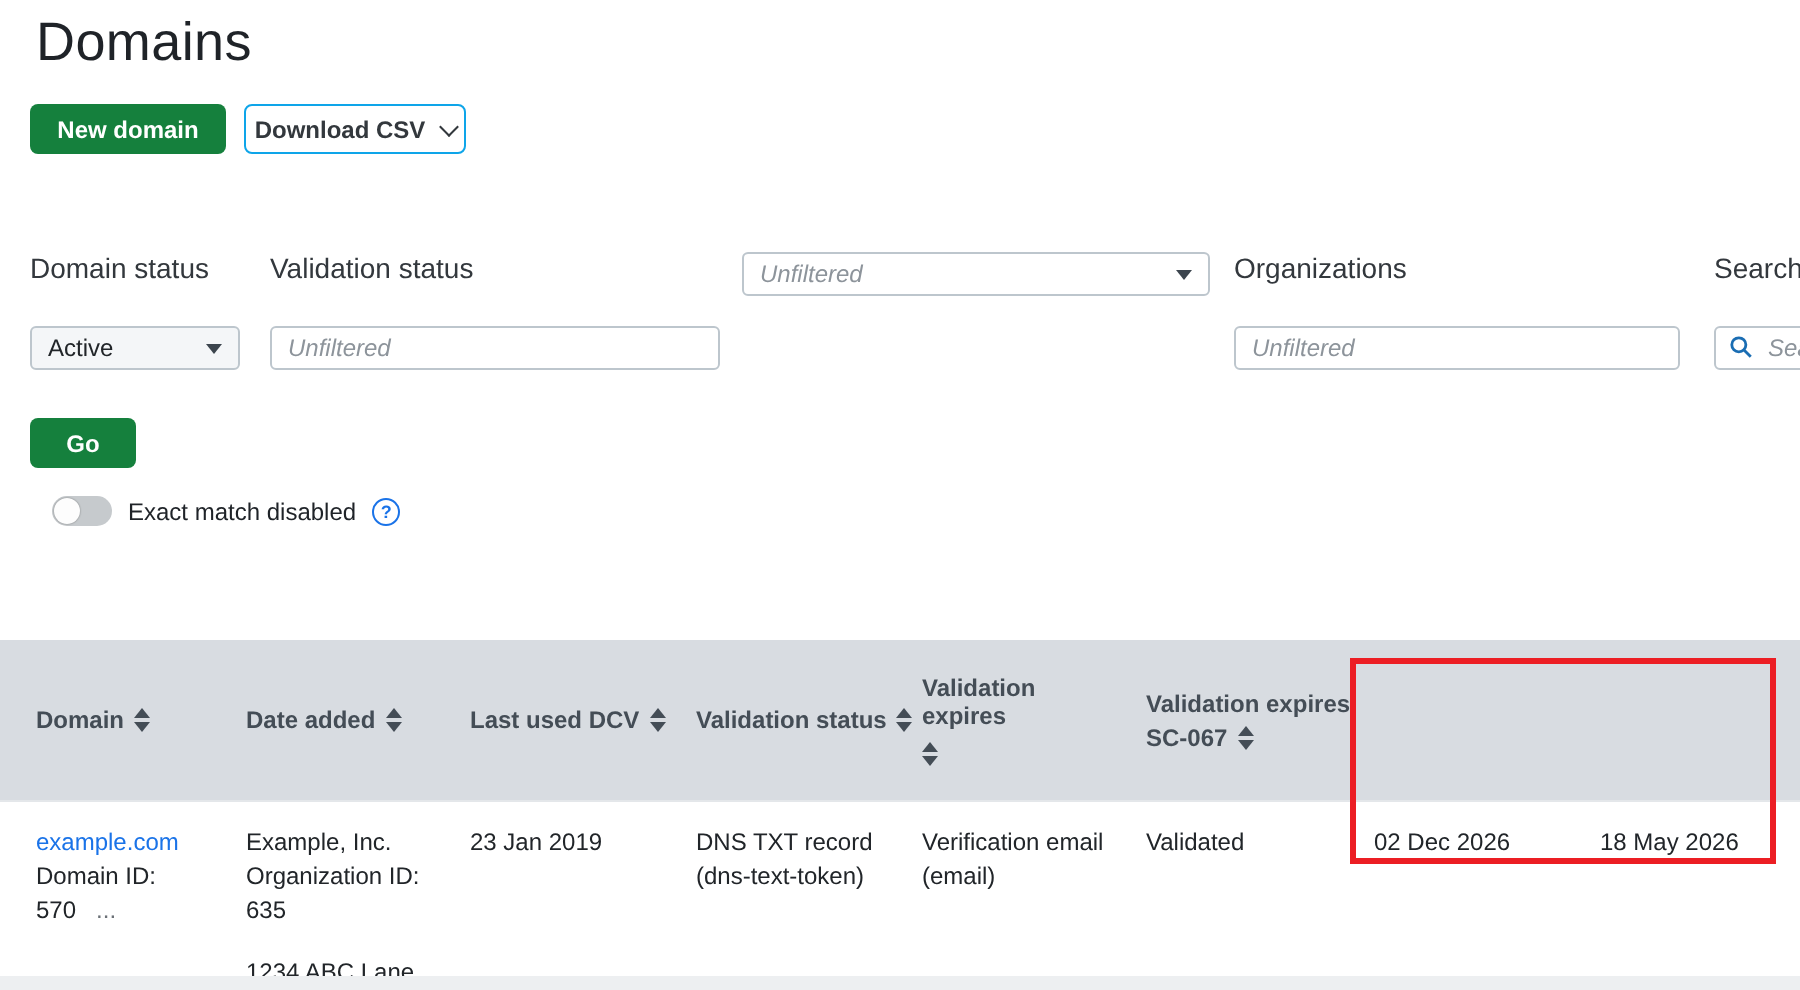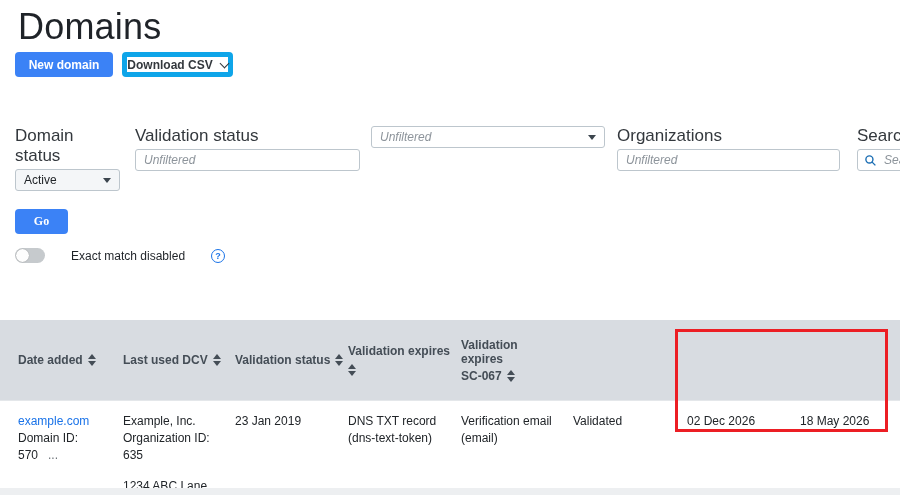--- a/index.html
+++ b/index.html
@@ -1,59 +1,59 @@
 <!DOCTYPE html>
 <html><head>
 <meta charset="utf-8">
 <style>
   * { margin:0; padding:0; box-sizing:border-box; }
   html,body { width:900px; height:495px; background:#fff; overflow:hidden;
     font-family:"Liberation Sans", sans-serif; color:#212529; }
   body { position:relative; }
 
-  .page-title { position:absolute; left:18px; top:6px; font-size:36px;
+  .page-title { position:absolute; left:18px; top:6px; font-size:27px;
     font-weight:400; color:#1f2328; letter-spacing:.2px; }
 
   
   .btn-primary { position:absolute; display:flex; align-items:center; justify-content:center;
-    background:#3b82f6; color:#fff; font-size:12px; font-weight:bold; border:none;
+    background:#15803d; color:#fff; font-size:12px; font-weight:bold; border:none;
     border-radius:4px; cursor:pointer; }
   .btn-new { left:15px; top:52px; width:98px; height:25px; }
-  .btn-go { left:15px; top:209px; width:53px; height:25px;font-family:Liberation Serif, serif; }
+  .btn-go { left:15px; top:209px; width:53px; height:25px; }
   .btn-outline { position:absolute; left:122px; top:52px; width:111px; height:25px;
     display:flex; align-items:center; justify-content:center; gap:8px; background:#fff;
-    border:5px solid #0ea5e9; border-radius:4px; font-size:12px; font-weight:bold;
+    border:1px solid #0ea5e9; border-radius:4px; font-size:12px; font-weight:bold;
     color:#33383d; cursor:pointer; }
   .chev-down { width:7px; height:7px; border-right:1.6px solid #33383d;
     border-bottom:1.6px solid #33383d; transform:rotate(45deg); margin-top:-3px; }
 
   
   .filter { position:absolute; top:126px; }
-  .filter-label { font-size:17px; color:#33383d; margin-bottom:3px; display:block; }
+  .filter-label { font-size:14px; color:#33383d; margin-bottom:21px; display:block; }
   .field { height:22px; border:1px solid #bdc6cd; border-radius:3px; background:#fff;
     font-size:12px; display:flex; align-items:center; padding:0 8px; }
   .selectbox { justify-content:space-between; cursor:pointer; }
   .selectbox.lightbg { background:#f4f6f8; }
   .sel-caret { width:0; height:0; border-left:4px solid transparent;
     border-right:4px solid transparent; border-top:5px solid #3c454e; }
   .placeholder-text { font-style:italic; color:#8d949b; }
   input.field { width:100%; }
   input::placeholder { font-style:italic; color:#8d949b; opacity:1; }
   .f-domain-status { left:15px; width:105px; }
   .f-validation-status { left:135px; width:225px; }
   .f-dcv-methods { left:371px; width:234px; }
   .f-organizations { left:617px; width:223px; }
   .f-search { left:857px; width:120px; }
   .search-wrap { position:relative; }
   .search-wrap input { padding-left:26px; }
   .search-icon { position:absolute; left:7px; top:4px; }
 
   
-  .toggle-row { position:absolute; left:15px; top:248px; display:flex;
-    align-items:center; gap:26px; }
+  .toggle-row { position:absolute; left:26px; top:248px; display:flex;
+    align-items:center; gap:8px; }
   .toggle { width:30px; height:15px; border-radius:8px; background:#c6cacd;
     position:relative; cursor:pointer; }
   .toggle .knob { position:absolute; left:1px; top:1px; width:13px; height:13px;
     border-radius:50%; background:#fdfdfd; box-shadow:0 0 1px rgba(0,0,0,.4); }
   .toggle-label { font-size:12px; color:#1f2328; }
   .help-icon { width:14px; height:14px; border:1.4px solid #1a73e8; border-radius:50%;
     color:#1a73e8; font-size:9px; font-weight:bold; display:flex; align-items:center;
     justify-content:center; cursor:pointer; }
 
   
@@ -141,20 +141,29 @@
       <span class="knob"></span>
     </span>
   <span class="toggle-label">Exact match disabled</span>
   <span class="help-icon">?</span>
 </div>
 
 <div class="table">
   <div class="grid thead">
     <div class="th">
       <span class="th-line">
+        <span>Domain</span>
+        <span class="sort-icon">
+            <i class="up"></i>
+            <i class="dn"></i>
+          </span>
+      </span>
+    </div>
+    <div class="th">
+      <span class="th-line">
         <span>Date added</span>
         <span class="sort-icon">
             <i class="up"></i>
             <i class="dn"></i>
           </span>
       </span>
     </div>
     <div class="th">
       <span class="th-line">
         <span>Last used DCV</span>

